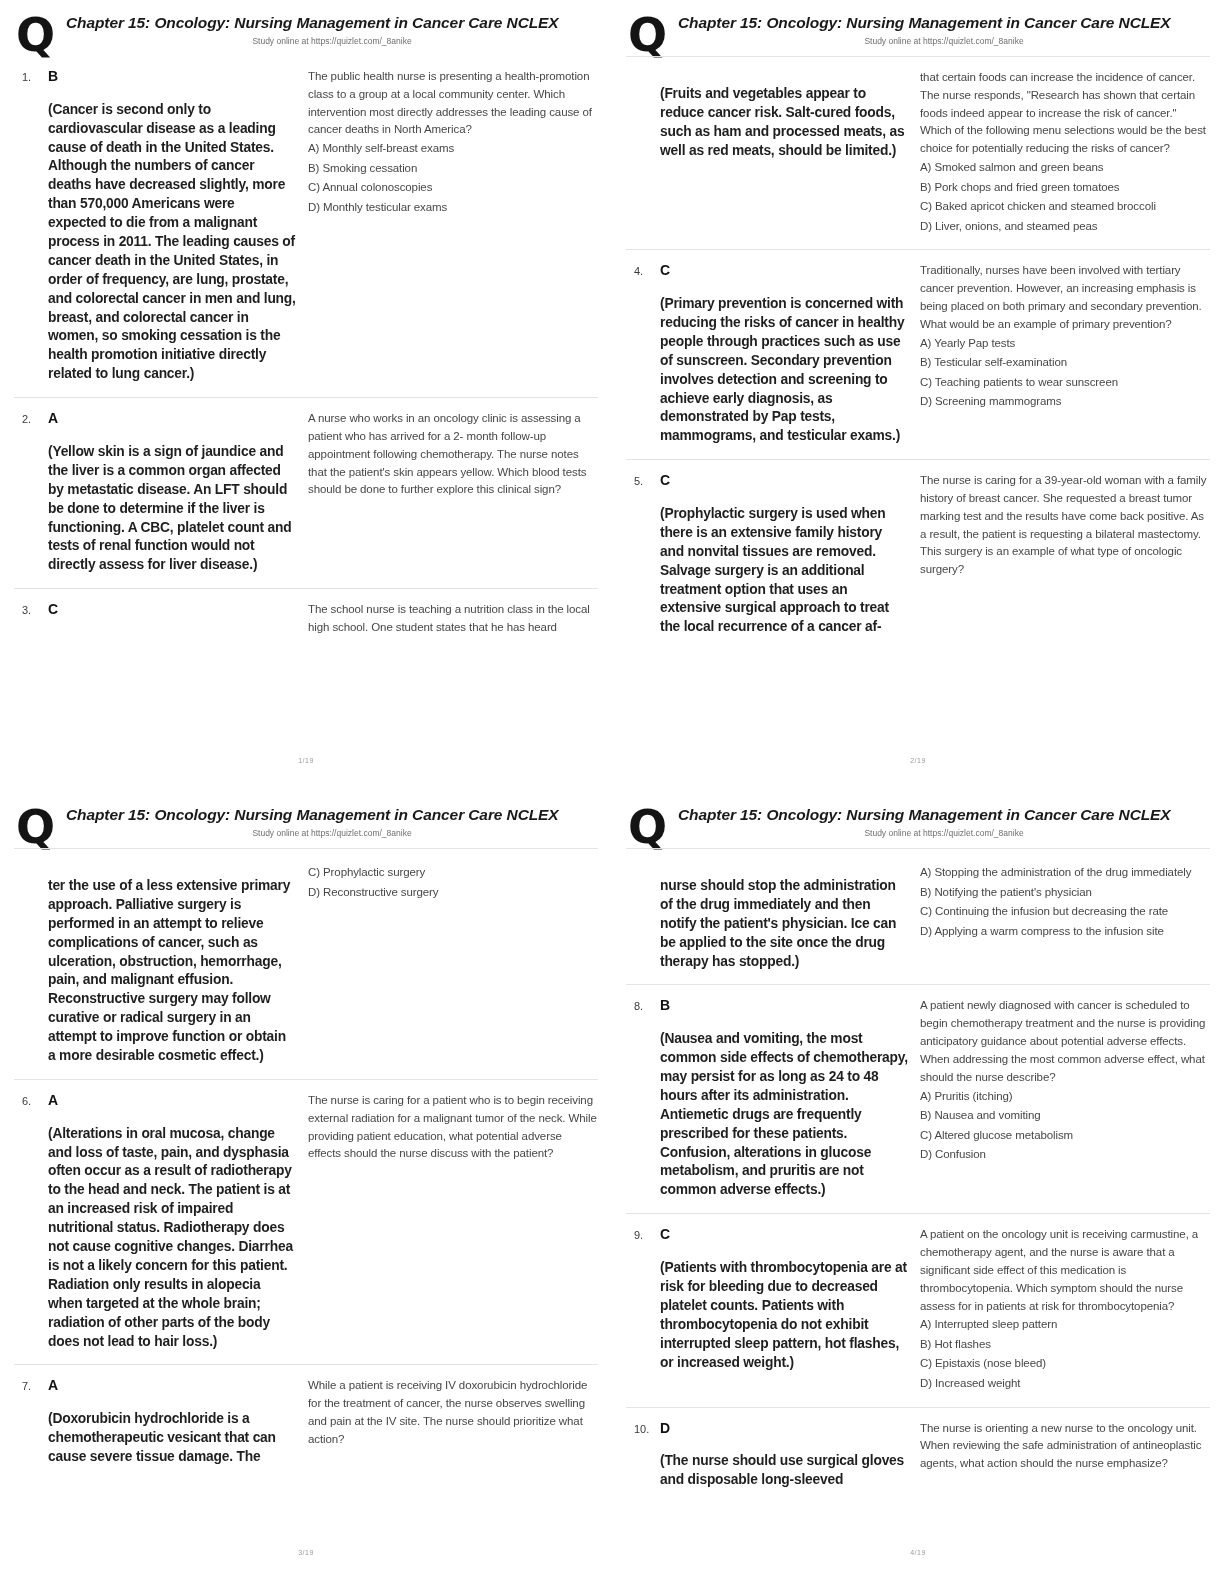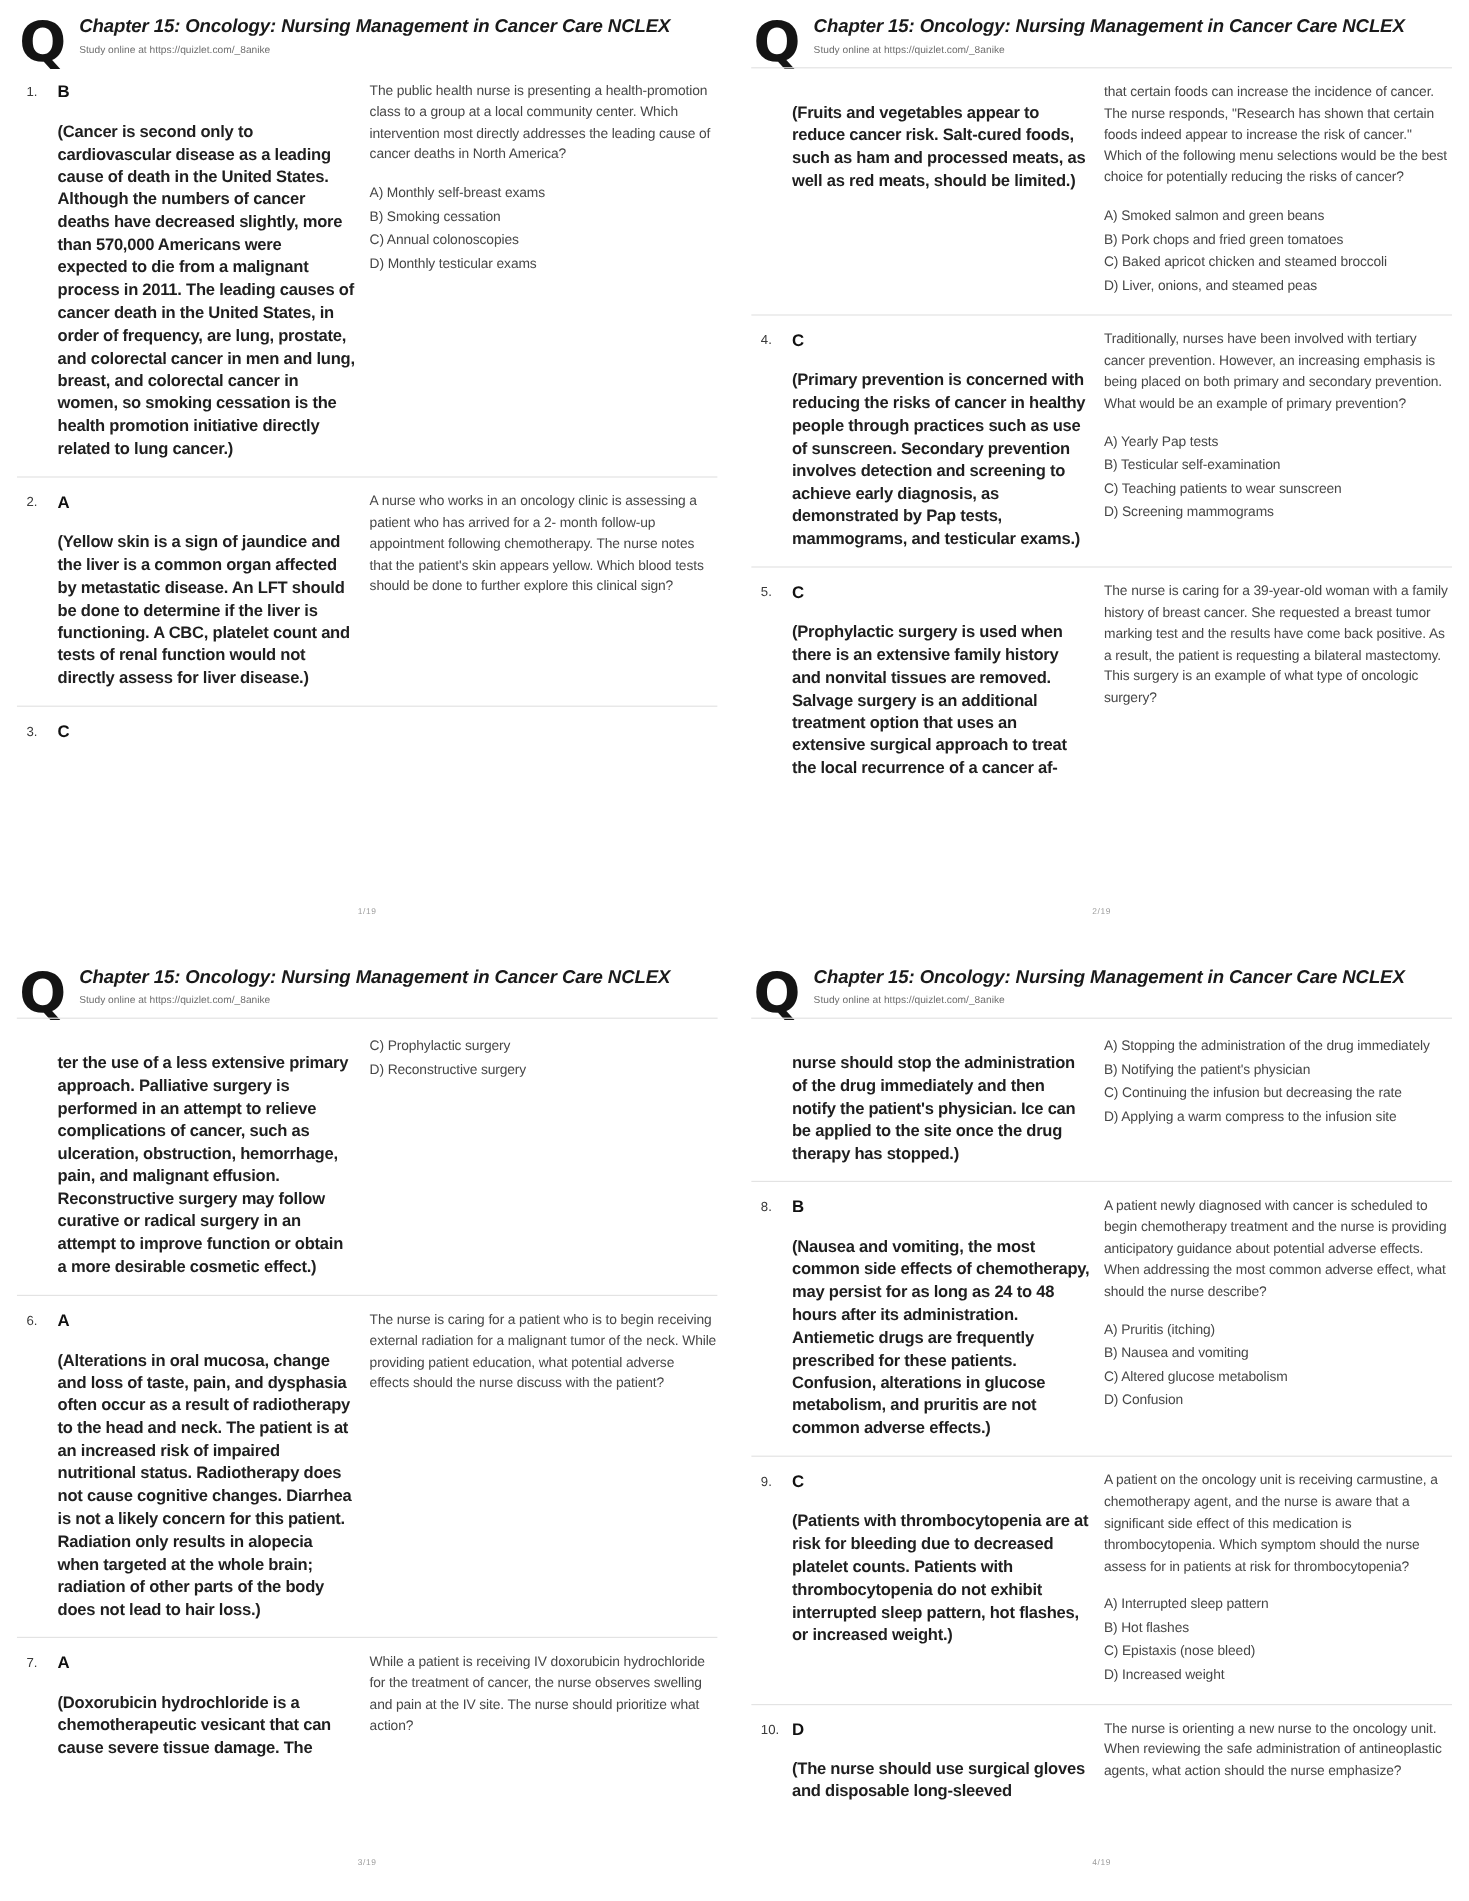--- a/index.html
+++ b/index.html
@@ -10,21 +10,21 @@
   }
   .page { position:relative; width:612px; height:792px; overflow:hidden; background:#fff; }
 
   .page-header { position:absolute; top:12px; left:14px; right:14px; height:44px; }
   .logo {
     position:absolute; left:2px; top:0px; width:48px; height:46px;
     font-family:"DejaVu Sans", sans-serif; font-weight:900; font-size:46px; line-height:46px;
     color:#141414; letter-spacing:-2px;
   }
   .title { margin-left:52px; padding-top:2px; font-size:15.5px; font-weight:700; color:#1a1a1a; letter-spacing:-0.1px;font-style:italic; }
-  .subtitle { margin-left:52px; margin-top:4px; font-size:8.5px; color:#6e6e6e; }
+  .subtitle { margin-left:52px; margin-top:4px; font-size:8.5px; color:#6e6e6e;text-align:center; }
 
   .content { position:absolute; top:56px; left:14px; right:14px; bottom:36px; overflow:hidden; }
   .content.topline { border-top:1px solid #e3e3e3; }
 
   .block {
     display:grid; grid-template-columns:26px 250px 1fr;
     padding:12px 1px 13px 8px;
   }
   .block + .block { border-top:1px solid #e3e3e3; }
 
@@ -33,21 +33,21 @@
   .right { padding-left:10px; }
 
   .answer { font-size:14px; font-weight:700; color:#111; line-height:1.2; }
   .expl {
     margin-top:16px; font-size:13.8px; font-weight:700; color:#1f1f1f;
     line-height:1.37; letter-spacing:-0.2px; white-space:pre-line;
   }
   .expl.cont { margin-top:16px; }
 
   .qtext { font-size:11.5px; color:#474747; line-height:1.55; letter-spacing:-0.1px; white-space:pre-line; }
-  .choices { margin-top:13px; }
+  .choices { }
   .choices.flush { margin-top:2px; }
   .choice { font-size:11.5px; color:#474747; line-height:1.7; letter-spacing:-0.1px; }
 
   .pagenum {
     position:absolute; bottom:28px; left:0; right:0; text-align:center;
     font-size:7px; color:#9a9a9a; letter-spacing:0.5px;
   }
 </style>
 </head>
 <body>
@@ -84,20 +84,23 @@
           <div class="expl">(Yellow skin is a sign of jaundice and the liver is a common organ affected by metastatic disease. An LFT should be done to determine if the liver is functioning. A CBC, platelet count and tests of renal function would not directly assess for liver disease.)</div>
         </div>
         <div class="right">
           <div class="qtext">A nurse who works in an oncology clinic is assessing a patient who has arrived for a 2- month follow-up appointment following chemotherapy. The nurse notes that the patient's skin appears yellow. Which blood tests should be done to further explore this clinical sign?</div>
         </div>
       </div>
       <div class="block">
         <div class="num">3.</div>
         <div class="left">
           <div class="answer">C</div>
+        </div>
+        <div class="right">
+          <div class="qtext">The school nurse is teaching a nutrition class in the local high school. One student states that he has heard</div>
         </div>
       </div>
     </div>
     <div class="pagenum">1/19</div>
   </div>
 
   <div class="page">
     <div class="page-header">
       <div class="logo">Q</div>
       <div class="title">Chapter 15: Oncology: Nursing Management in Cancer Care NCLEX</div>

